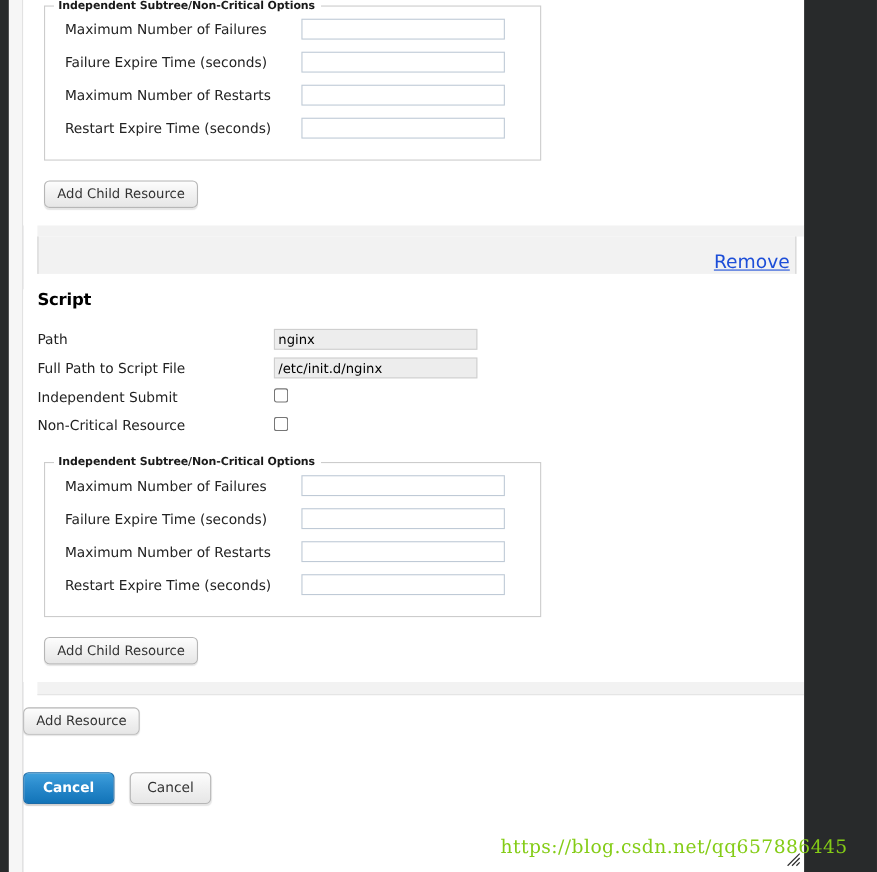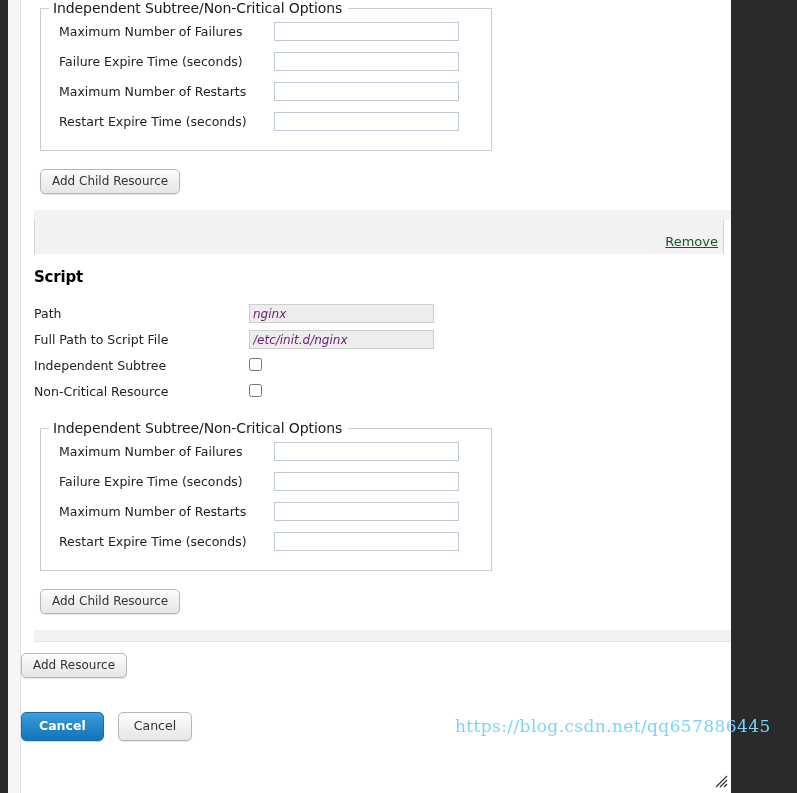--- a/index.html
+++ b/index.html
@@ -48,22 +48,22 @@
   .resource-block { background: #ffffff; padding: 0; }
 
   fieldset.opts {
     margin: 0 0 0 19px;
     padding: 0 0 14px 0;
     border: 1px solid #ccc;
     width: 452px;
     background: #fff;
   }
   fieldset.opts > legend {
-    font-size: 14px;
-    font-weight: normal;
+    font-size: 10px;
+    font-weight: bold;
     color: #1a1a1a;
     padding: 0 6px 0 4px;
     margin-left: 8px;
     letter-spacing: -0.1px;
   }
   .row {
     display: flex;
     align-items: center;
     height: 30px;
   }
@@ -81,22 +81,21 @@
     background: #fff;
     font-size: 12px;
     font-family: "DejaVu Sans", "Liberation Sans", sans-serif;
     padding: 1px 3px;
     color: #333;
     outline: none;
   }
   .row .fld input[type="text"][disabled] {
     background: #ededed;
     border: 1px solid #cfcfcf;
-    color: #701a75;
-    font-style: italic;
+    color: #000000;
   }
   .row .fld input[type="checkbox"] {
     width: 13px; height: 13px;
     margin: 0;
   }
 
   
   .btn {
     display: inline-block;
     font-family: "DejaVu Sans", "Liberation Sans", sans-serif;
@@ -134,22 +133,22 @@
     height: 34px;
     background: #f2f2f2;
     border-left: 1px solid #d2d2d2;
     border-right: 1px solid #d2d2d2;
     margin-left: 13px;
     margin-right: 7px;
   }
   .remove-band .remove-link {
     position: absolute;
     right: 5px; top: 14px;
-    font-size: 13px;
-    color: #14532d;
+    font-size: 17px;
+    color: #1d4ed8;
     text-decoration: underline;
     cursor: pointer;
   }
 
   
   h3.res-title {
     margin: 14px 0 14px 13px;
     font-size: 15px;
     font-weight: bold;
     color: #000;
@@ -166,24 +165,24 @@
     border-bottom: 1px solid #e4e4e4;
   }
   .add-resource-wrap { padding: 11px 0 0 0px; }
   .form-actions { padding: 34px 0 0 0; }
   .form-actions .btn { vertical-align: middle; }
   .form-actions .btn-cancel { margin-left: 9px; padding: 6px 15px 7px 15px; font-size: 12.5px; }
 
   
   .watermark {
     position: absolute;
-    left: 455px; top: 716px;
+    left: 455px; top: 760px;
     font-family: "DejaVu Serif", "Liberation Serif", serif;
     font-size: 17px;
-    color: #7dd3fc;
+    color: #84cc16;
     letter-spacing: 0.4px;
     white-space: nowrap;
     z-index: 40;
     pointer-events: none;
   }
   
   .resize-handle {
     position: absolute;
     left: 714px; top: 774px;
     width: 14px; height: 14px;
@@ -259,21 +258,21 @@
         </div>
 
         <div class="row">
           <span class="lbl">Full Path to Script File</span>
           <span class="fld">
             <input type="text" disabled="" value="/etc/init.d/nginx" style="">
           </span>
         </div>
 
         <div class="row">
-          <span class="lbl">Independent Subtree</span>
+          <span class="lbl">Independent Submit</span>
           <span class="fld">
             <input type="checkbox" style="">
           </span>
         </div>
 
         <div class="row">
           <span class="lbl">Non-Critical Resource</span>
           <span class="fld">
             <input type="checkbox" style="">
           </span>

